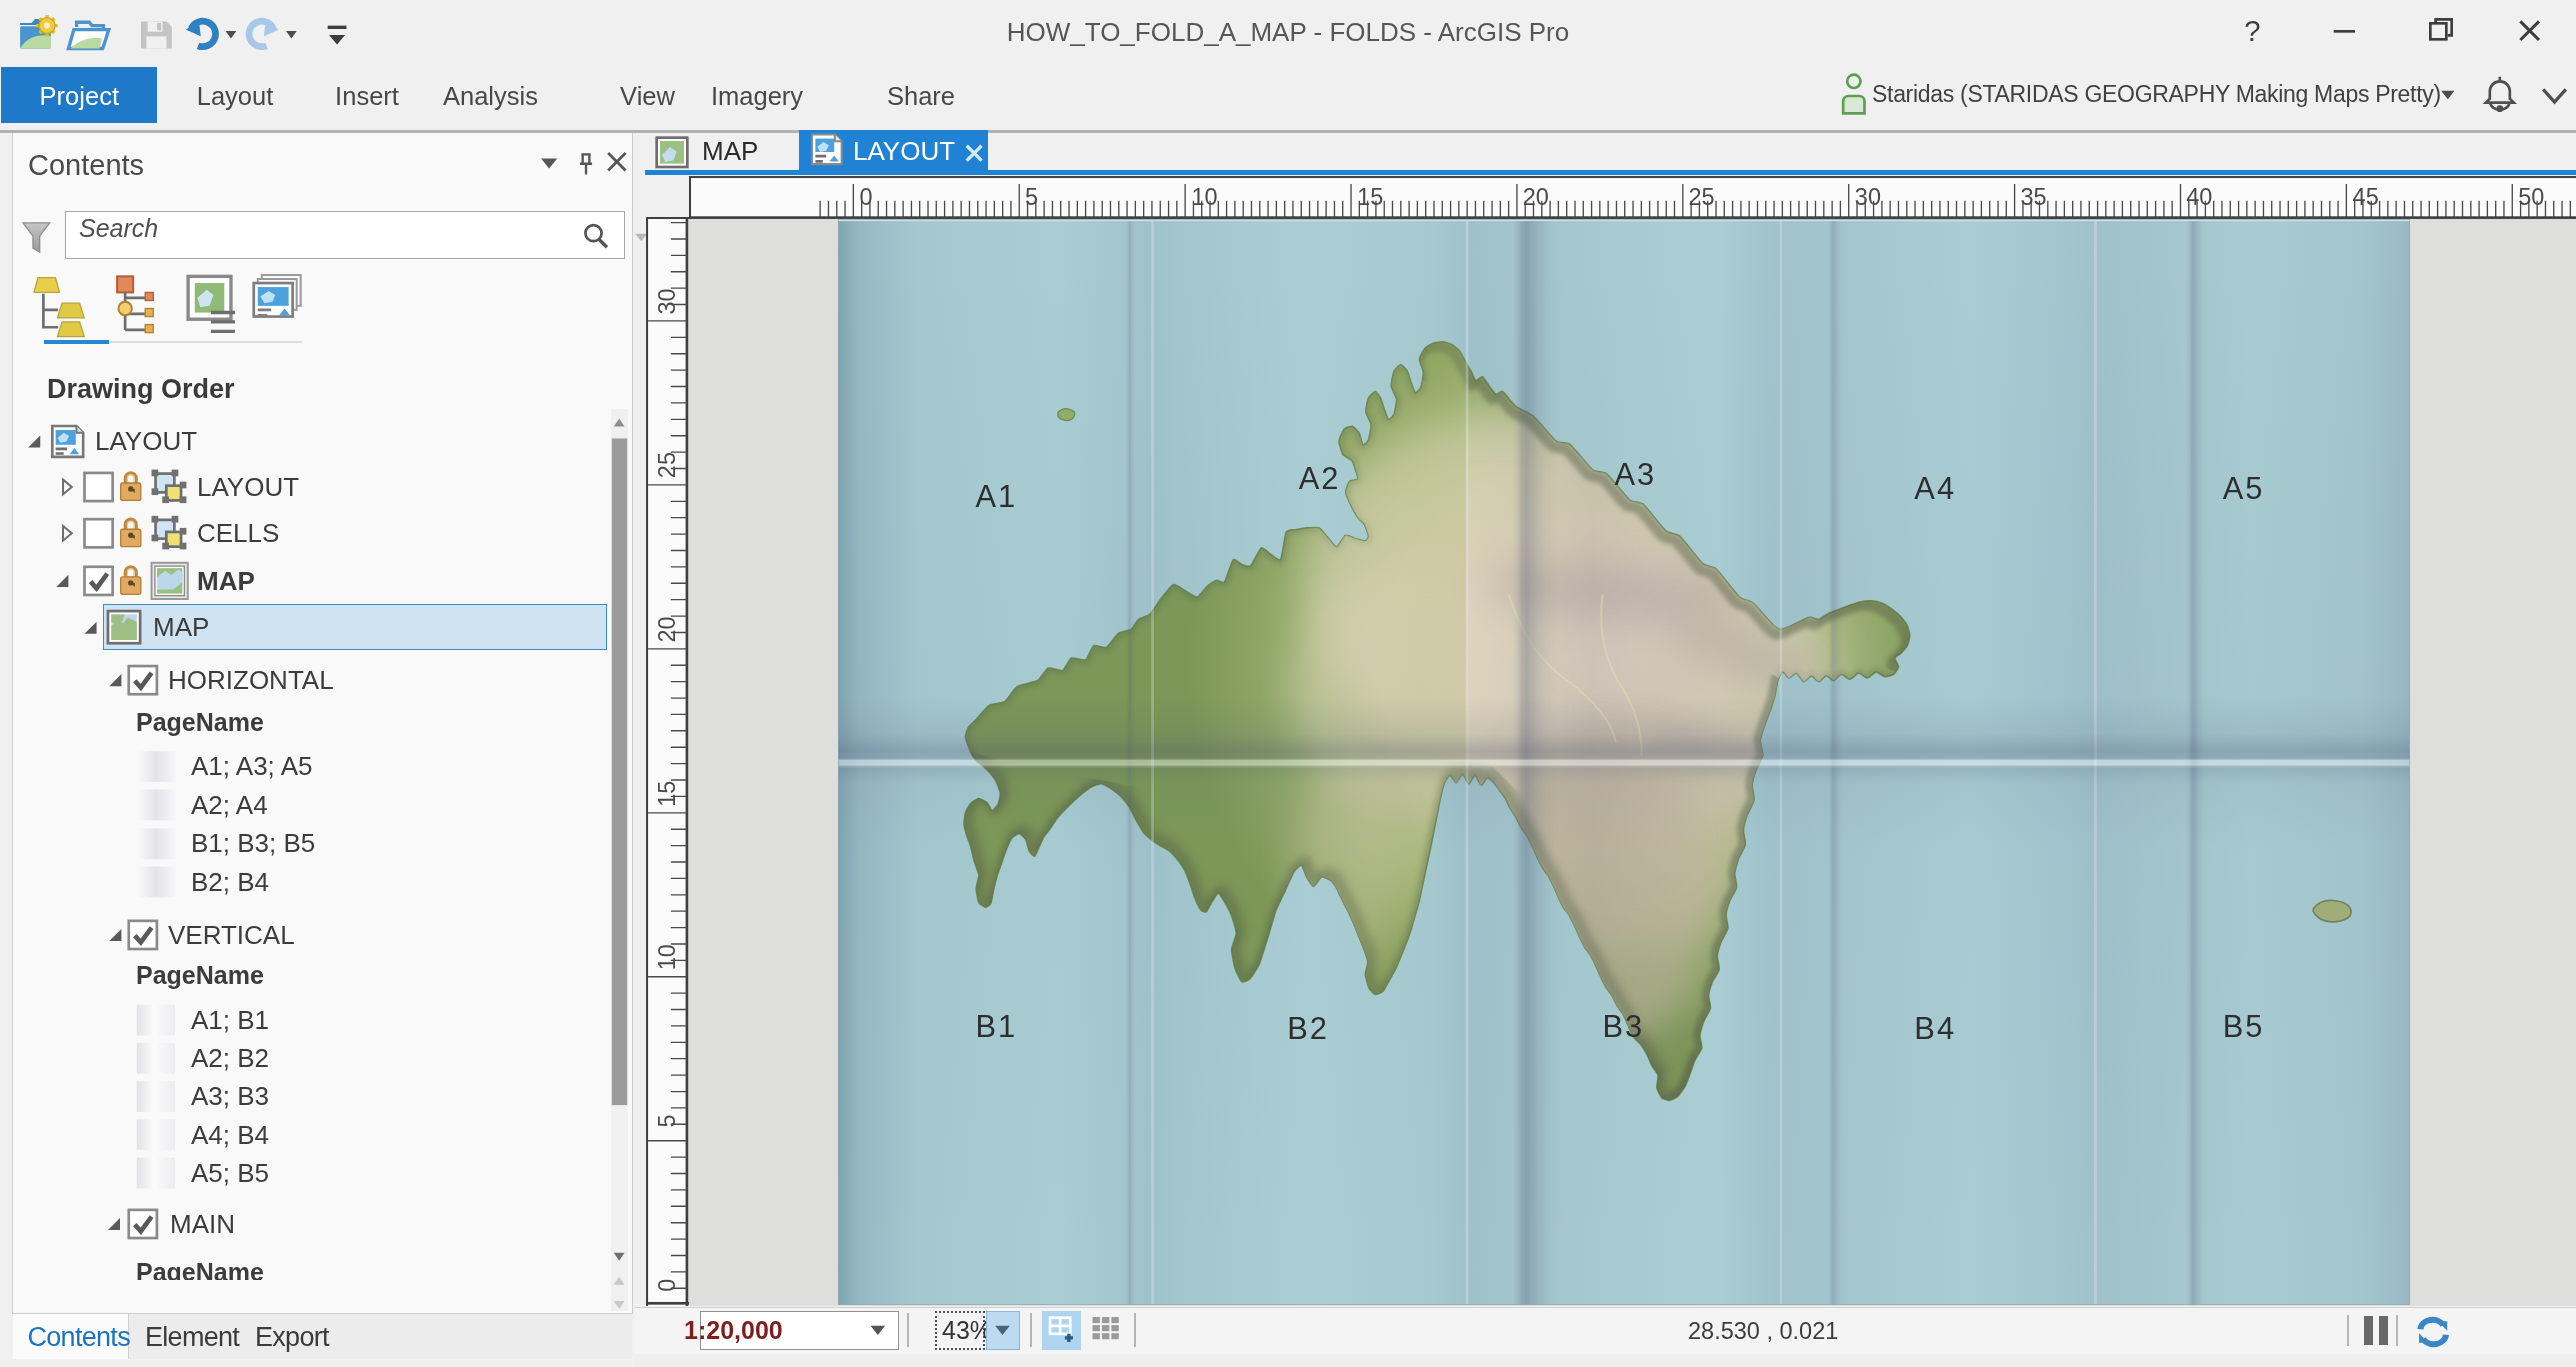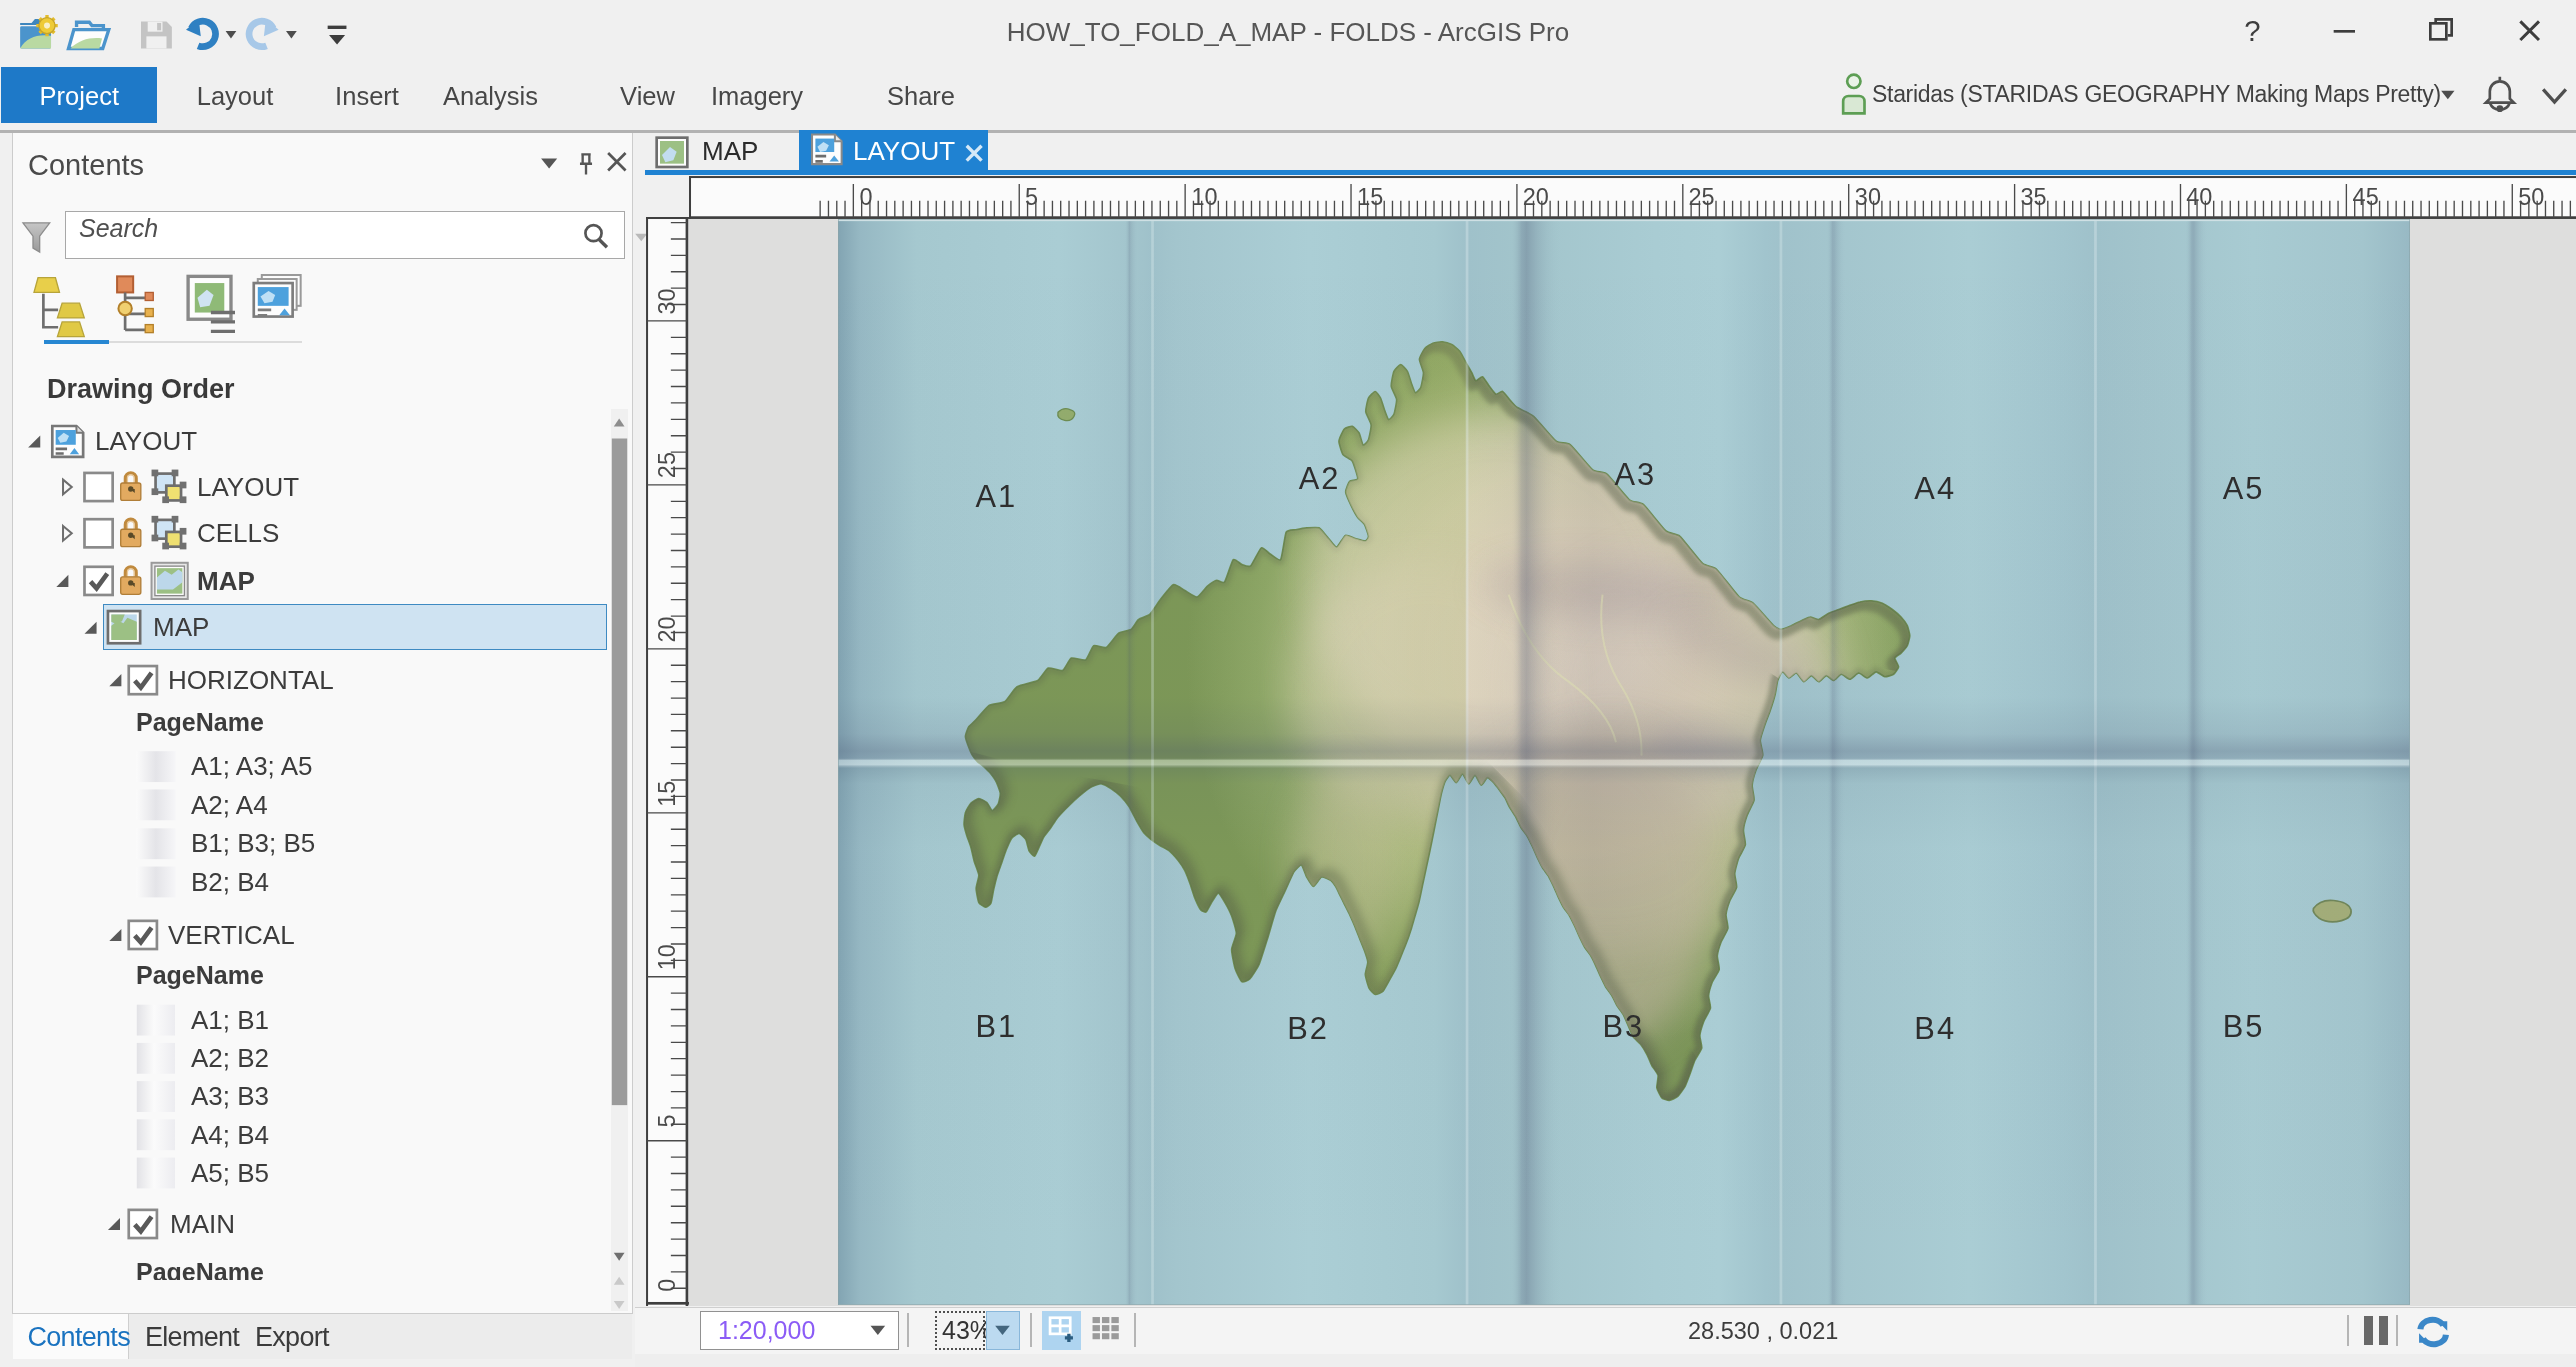--- a/index.html
+++ b/index.html
@@ -547,21 +547,21 @@
     <text x="1171" y="1219" font-size="46" letter-spacing="3" fill="#2e2e2e" font-family="Liberation Sans" text-anchor="middle">B3</text>
     <text x="1636" y="1222" font-size="46" letter-spacing="3" fill="#2e2e2e" font-family="Liberation Sans" text-anchor="middle">B4</text>
     <text x="2096" y="1219" font-size="46" letter-spacing="3" fill="#2e2e2e" font-family="Liberation Sans" text-anchor="middle">B5</text>
     <rect x="0" y="0" width="2344" height="3" fill="#cfe0e4"></rect>
     <rect x="0.5" y="0.5" width="2343" height="1618" fill="none" stroke="#8fa9ad" stroke-width="1"></rect>
   </svg>
 
 <div class="abs" style="left:635px;top:1307px;width:1941px;height:47px;background:#f4f4f4;border-top:1.3px solid #cfcfcf;box-sizing:border-box;"></div>
 <div class="abs" style="left:635px;top:1354px;width:1941px;height:13.4px;background:#eeeeee;"></div>
 <div class="abs" style="left:700px;top:1311px;width:199px;height:39px;background:#fff;border:1.3px solid #919191;box-sizing:border-box;"></div>
-<div class="txt" style="left:718px;top:1316px;font-size:25px;color:#8b5cf6;">1:20,000</div>
+<div class="txt" style="left:684px;top:1316px;font-size:25px;color:#7f1d1d;font-weight:bold;">1:20,000</div>
 <svg class="abs" style="left:865px;top:1323px;" width="27" height="16" viewBox="0 0 40 24">
     <path d="M8 4 l11 14 l11-14 z" fill="#555"></path>
   </svg>
 <div class="abs" style="left:907px;top:1313px;width:2px;height:34px;background:#b5b5b5;"></div>
 <div class="abs" style="left:935px;top:1311px;width:50px;height:39px;border:2px dotted #4f4f4f;box-sizing:border-box;"></div>
 <div class="txt" style="left:942px;top:1316px;font-size:25px;color:#333;">43%</div>
 <div class="abs" style="left:986px;top:1311px;width:34px;height:39px;background:#bcdaf0;border:1.3px solid #89b7da;box-sizing:border-box;"></div>
 <svg class="abs" style="left:989px;top:1323px;" width="27" height="16" viewBox="0 0 40 24">
     <path d="M9 4 l11 14 l11-14 z" fill="#44667e"></path>
   </svg>

